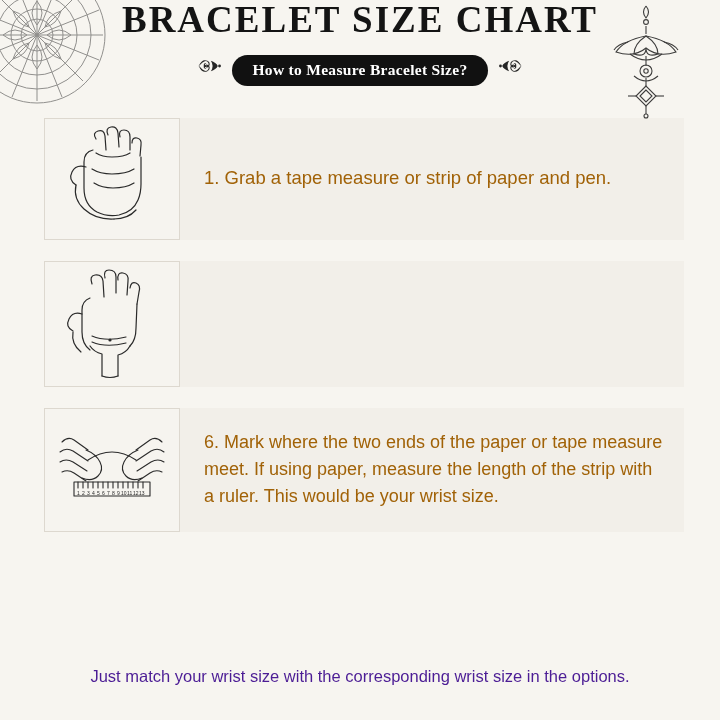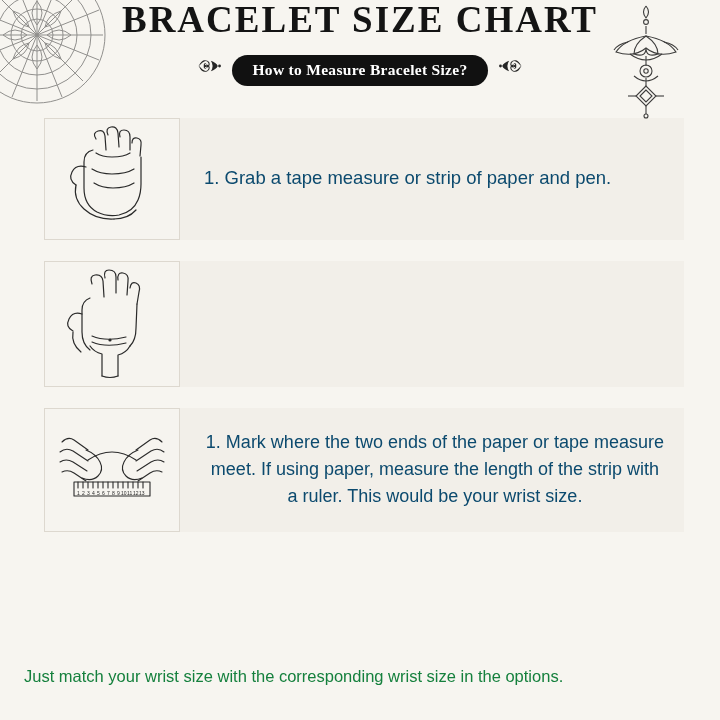--- a/index.html
+++ b/index.html
@@ -100,33 +100,33 @@
   .step-img.h1 { height: 122px; }
   .step-img.h2 { height: 126px; }
   .step-img.h3 { height: 124px; }
   .step-text {
     flex: 1;
     display: flex;
     align-items: center;
     padding: 10px 18px 10px 24px;
     font-size: 18.5px;
     line-height: 1.55;
-    color: #0c4a6e;
-    text-align: center;
+    color: #a16207;
   }
   .step-row.r3 .step-text { font-size: 18px; line-height: 1.52; }
 
   
   #footer-note {
     position: absolute;
     left: 0;
     right: 0;
     bottom: 34px;
+    text-align: center;
     font-size: 16.5px;
-    color: #15803d;
+    color: #4c1d95;
     padding: 0 24px;
   }
 </style>
 </head>
 <body>
 
 <svg id="corner-mandala" viewBox="0 0 150 150">
   <g stroke="#2b2b2b" stroke-width="1" fill="none">
     <circle cx="75" cy="75" r="16"></circle>
     <circle cx="75" cy="75" r="26"></circle>
@@ -289,18 +289,18 @@
           <text x="59" y="79">7</text>
             <text x="64" y="79">8</text>
             <text x="69" y="79">9</text>
           <text x="73" y="79">10</text>
             <text x="79" y="79">11</text>
             <text x="85" y="79">12</text>
           <text x="91" y="79">13</text>
         </g>
       </svg>
     </div>
-    <div class="step-text">1. Mark where the two ends of the paper or tape measure meet. If using paper, measure the length of the strip with a ruler. This would be your wrist size.</div>
+    <div class="step-text">6. Mark where the two ends of the paper or tape measure meet. If using paper, measure the length of the strip with a ruler. This would be your wrist size.</div>
   </div>
 
 </div>
 
 <div id="footer-note">Just match your wrist size with the corresponding wrist size in the options.</div>
 
 </body></html>

